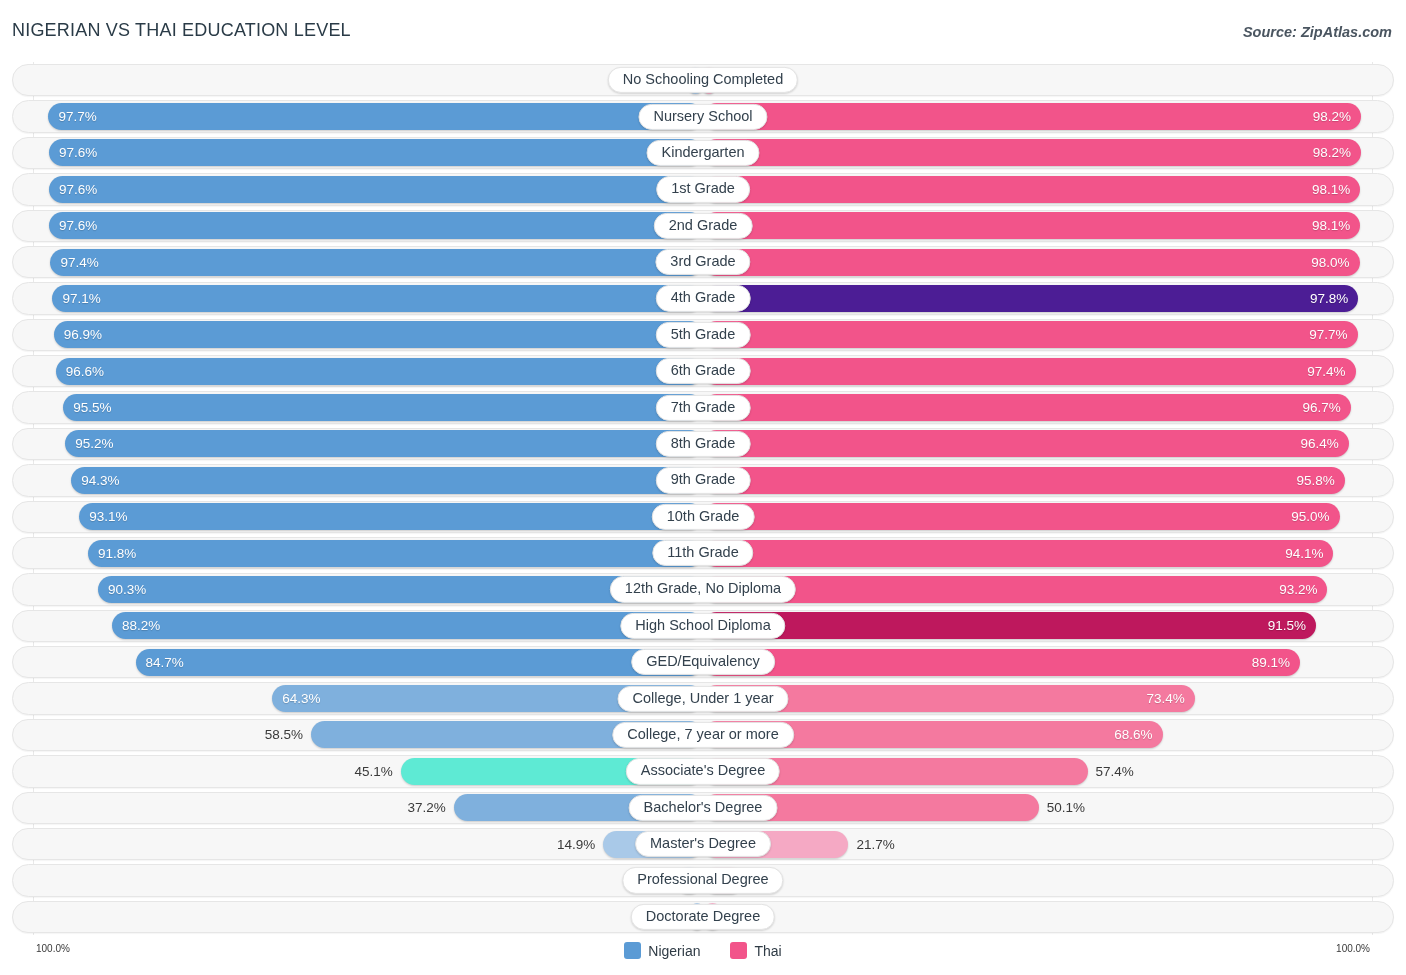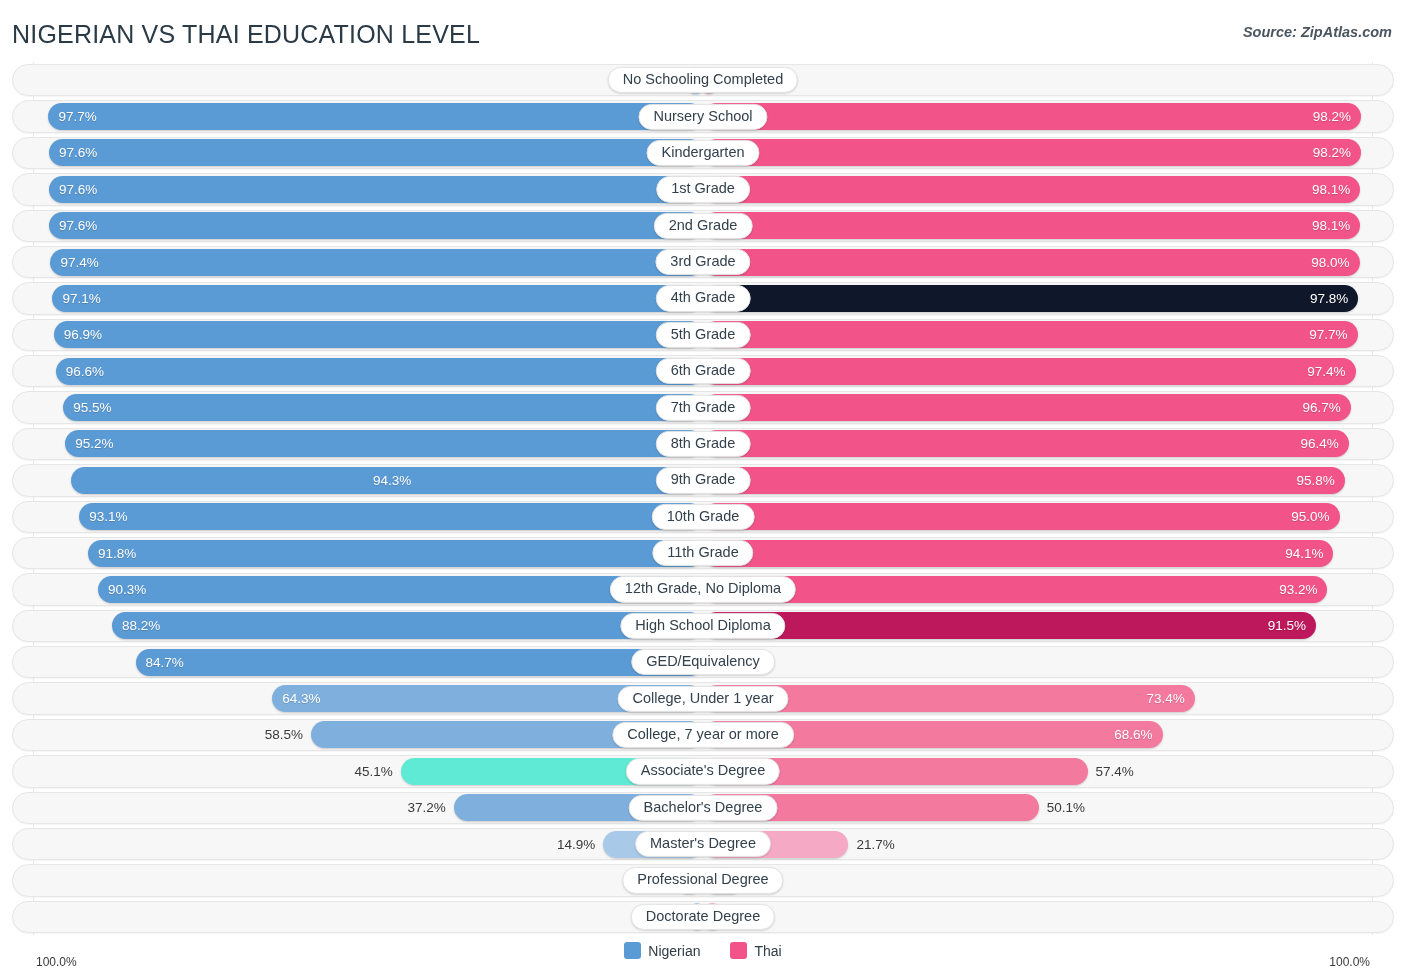--- a/index.html
+++ b/index.html
@@ -19,21 +19,21 @@
 
   
   .header {
     position: absolute;
     top: 0; left: 0; right: 0;
     height: 60px;
   }
   .chart-title {
     position: absolute;
     left: 12px; top: 20px;
-    font-size: 25px;
+    font-size: 18px;
     letter-spacing: 0.2px;
     color: #2a3b47;
     font-weight: 400;
     white-space: nowrap;
   }
   .source {
     position: absolute;
     right: 14px; top: 24px;
     font-size: 14.5px;
     font-style: italic;
@@ -149,22 +149,22 @@
 
   
   .footer {
     position: absolute;
     left: 0; right: 0;
     top: 935px;
     height: 40px;
   }
   .axis-label {
     position: absolute;
-    top: 20px;
-    font-size: 12px;
+    top: 8px;
+    font-size: 10px;
     color: #3a3a3a;
     white-space: nowrap;
   }
   .axis-label.left  { left: 36px; }
   .axis-label.right { right: 36px; }
 
   .legend {
     position: absolute;
     left: 0; right: 0;
     top: 7px;
@@ -302,21 +302,21 @@
         </div>
         <div class="row">
           <div class="track"></div>
           <div class="barfield">
             <div class="half left">
               <div class="bar left" style="width: 97.1%; background: rgb(91, 155, 213);">
                 <span class="val-in">97.1%</span>
               </div>
             </div>
             <div class="half right">
-              <div class="bar right" style="width: 97.8%; background: #0f172a;">
+              <div class="bar right" style="width: 97.8%; background: #4c1d95;">
                 <span class="val-in">97.8%</span>
               </div>
             </div>
           </div>
           <div class="pill">4th Grade</div>
         </div>
         <div class="row">
           <div class="track"></div>
           <div class="barfield">
             <div class="half left">
@@ -377,21 +377,21 @@
                 <span class="val-in">96.4%</span>
               </div>
             </div>
           </div>
           <div class="pill">8th Grade</div>
         </div>
         <div class="row">
           <div class="track"></div>
           <div class="barfield">
             <div class="half left">
-              <div class="bar left" style="width: 94.3%; background: rgb(91, 155, 213); justify-content: center;">
+              <div class="bar left" style="width: 94.3%; background: rgb(91, 155, 213);">
                 <span class="val-in">94.3%</span>
               </div>
             </div>
             <div class="half right">
               <div class="bar right" style="width: 95.8%; background: rgb(242, 84, 138);">
                 <span class="val-in">95.8%</span>
               </div>
             </div>
           </div>
           <div class="pill">9th Grade</div>
@@ -459,20 +459,25 @@
             </div>
           </div>
           <div class="pill">High School Diploma</div>
         </div>
         <div class="row">
           <div class="track"></div>
           <div class="barfield">
             <div class="half left">
               <div class="bar left" style="width: 84.7%; background: rgb(91, 155, 213);">
                 <span class="val-in">84.7%</span>
+              </div>
+            </div>
+            <div class="half right">
+              <div class="bar right" style="width: 89.1%; background: rgb(242, 84, 138);">
+                <span class="val-in">89.1%</span>
               </div>
             </div>
           </div>
           <div class="pill">GED/Equivalency</div>
         </div>
         <div class="row">
           <div class="track"></div>
           <div class="barfield">
             <div class="half left">
               <div class="bar left" style="width: 64.3%; background: rgb(127, 176, 221);">

